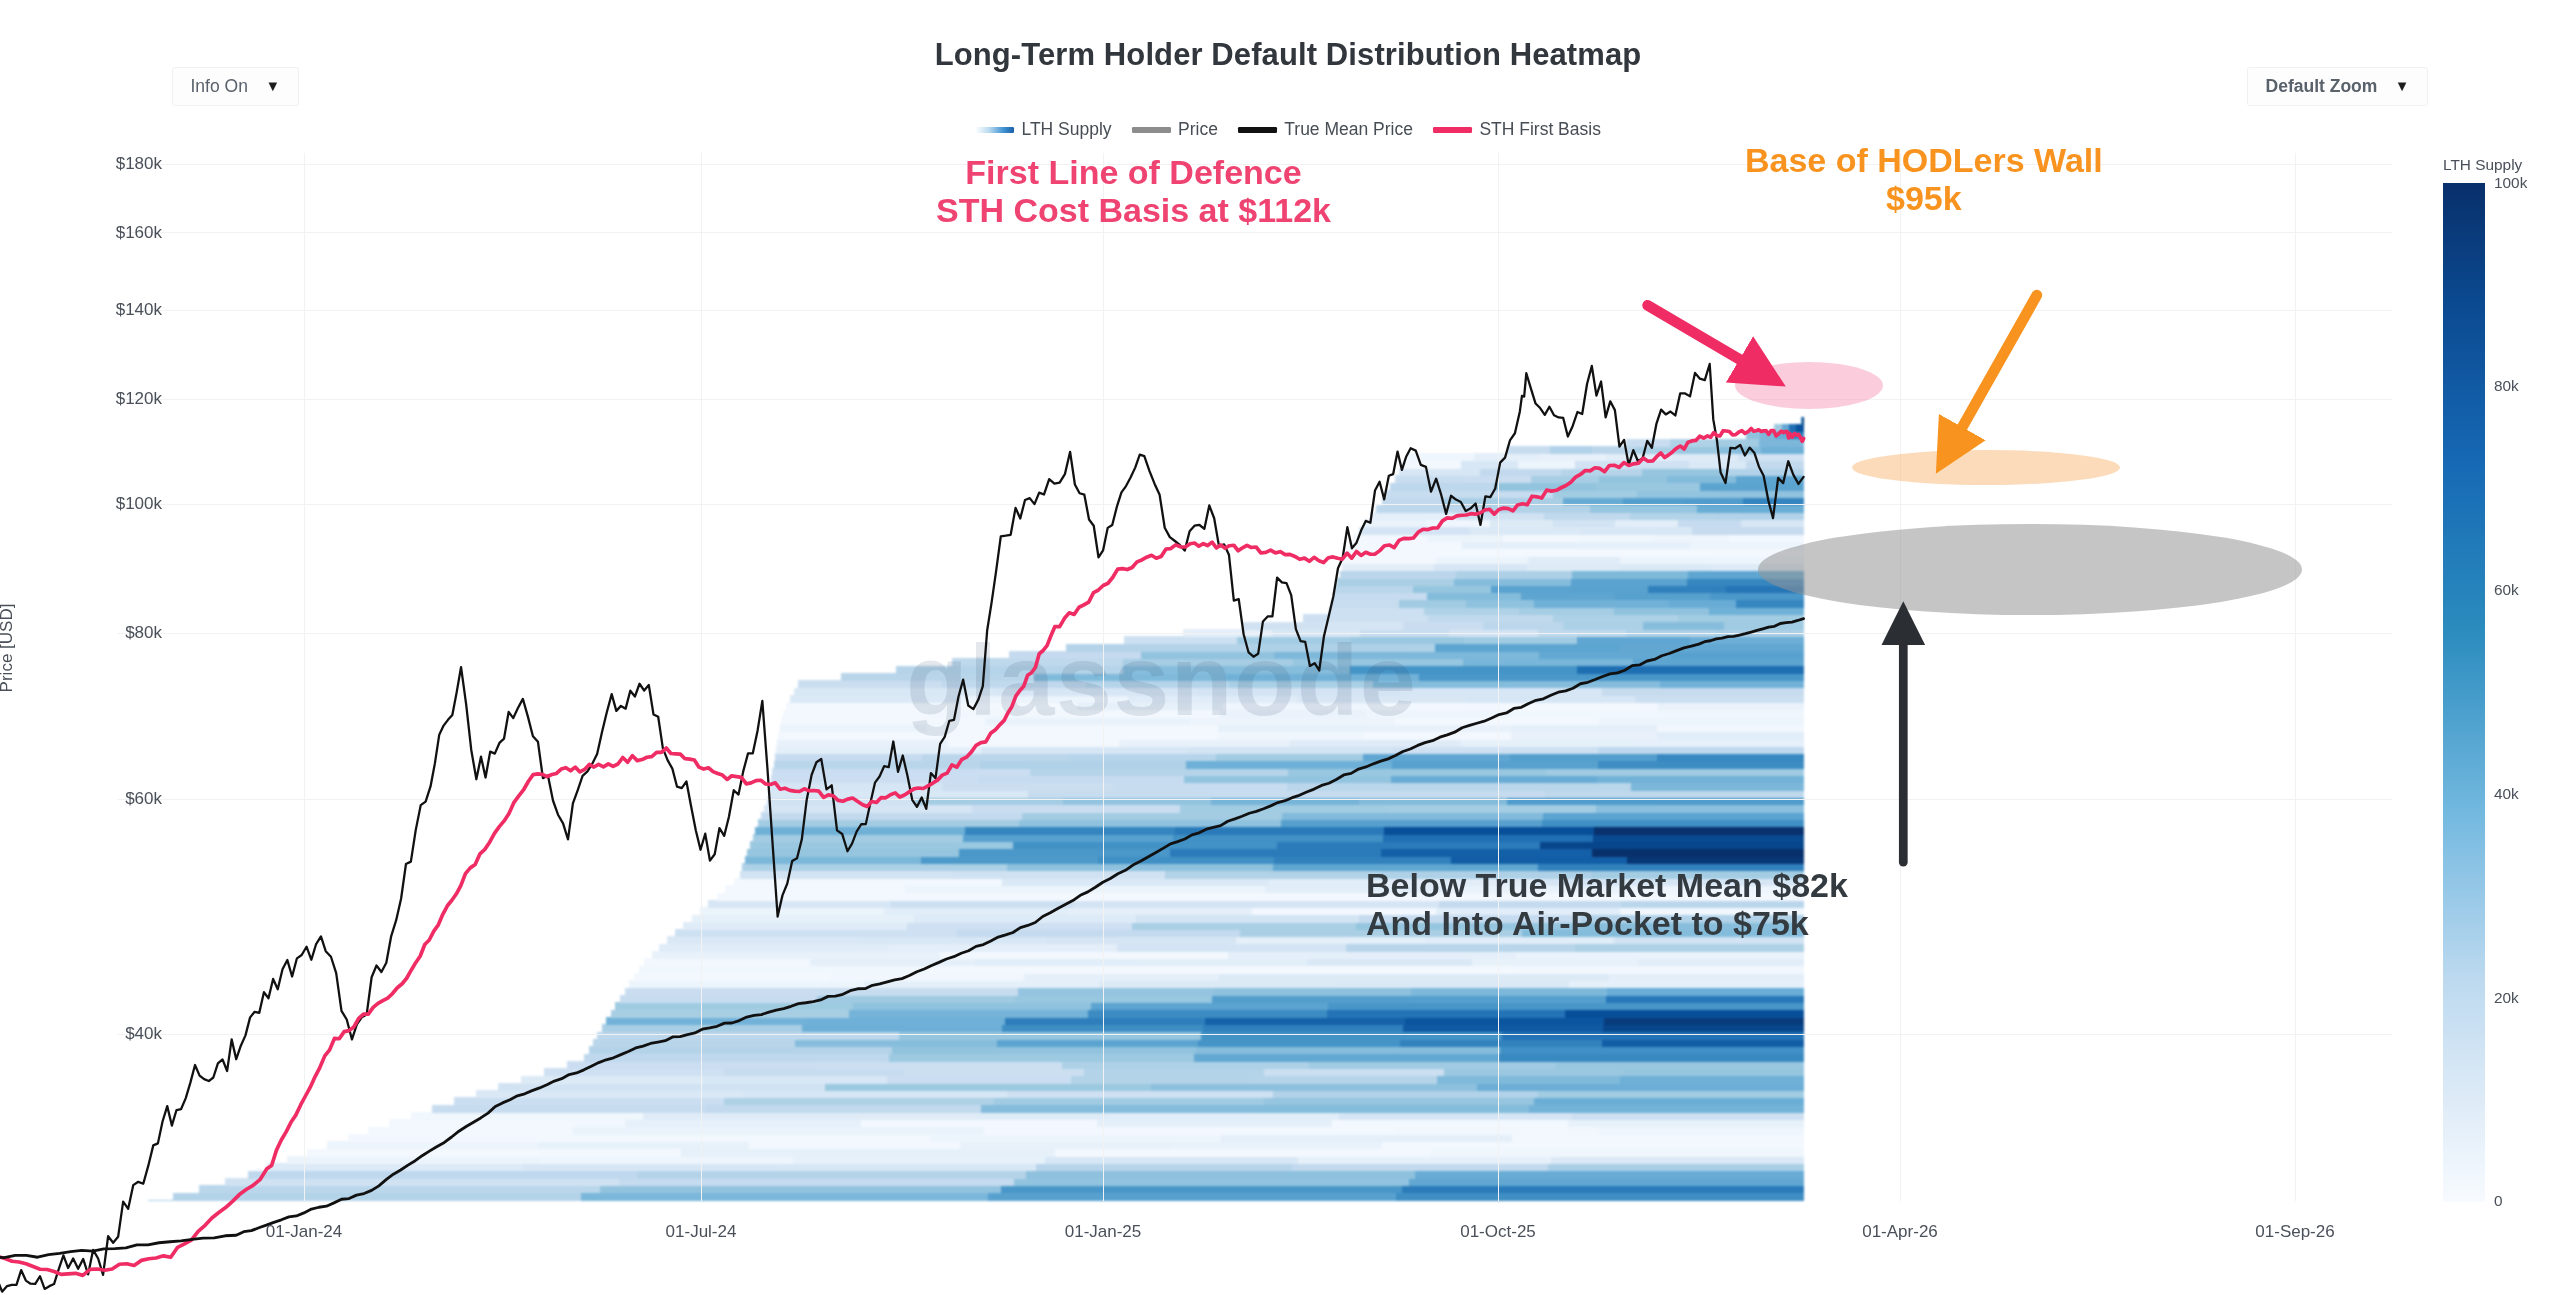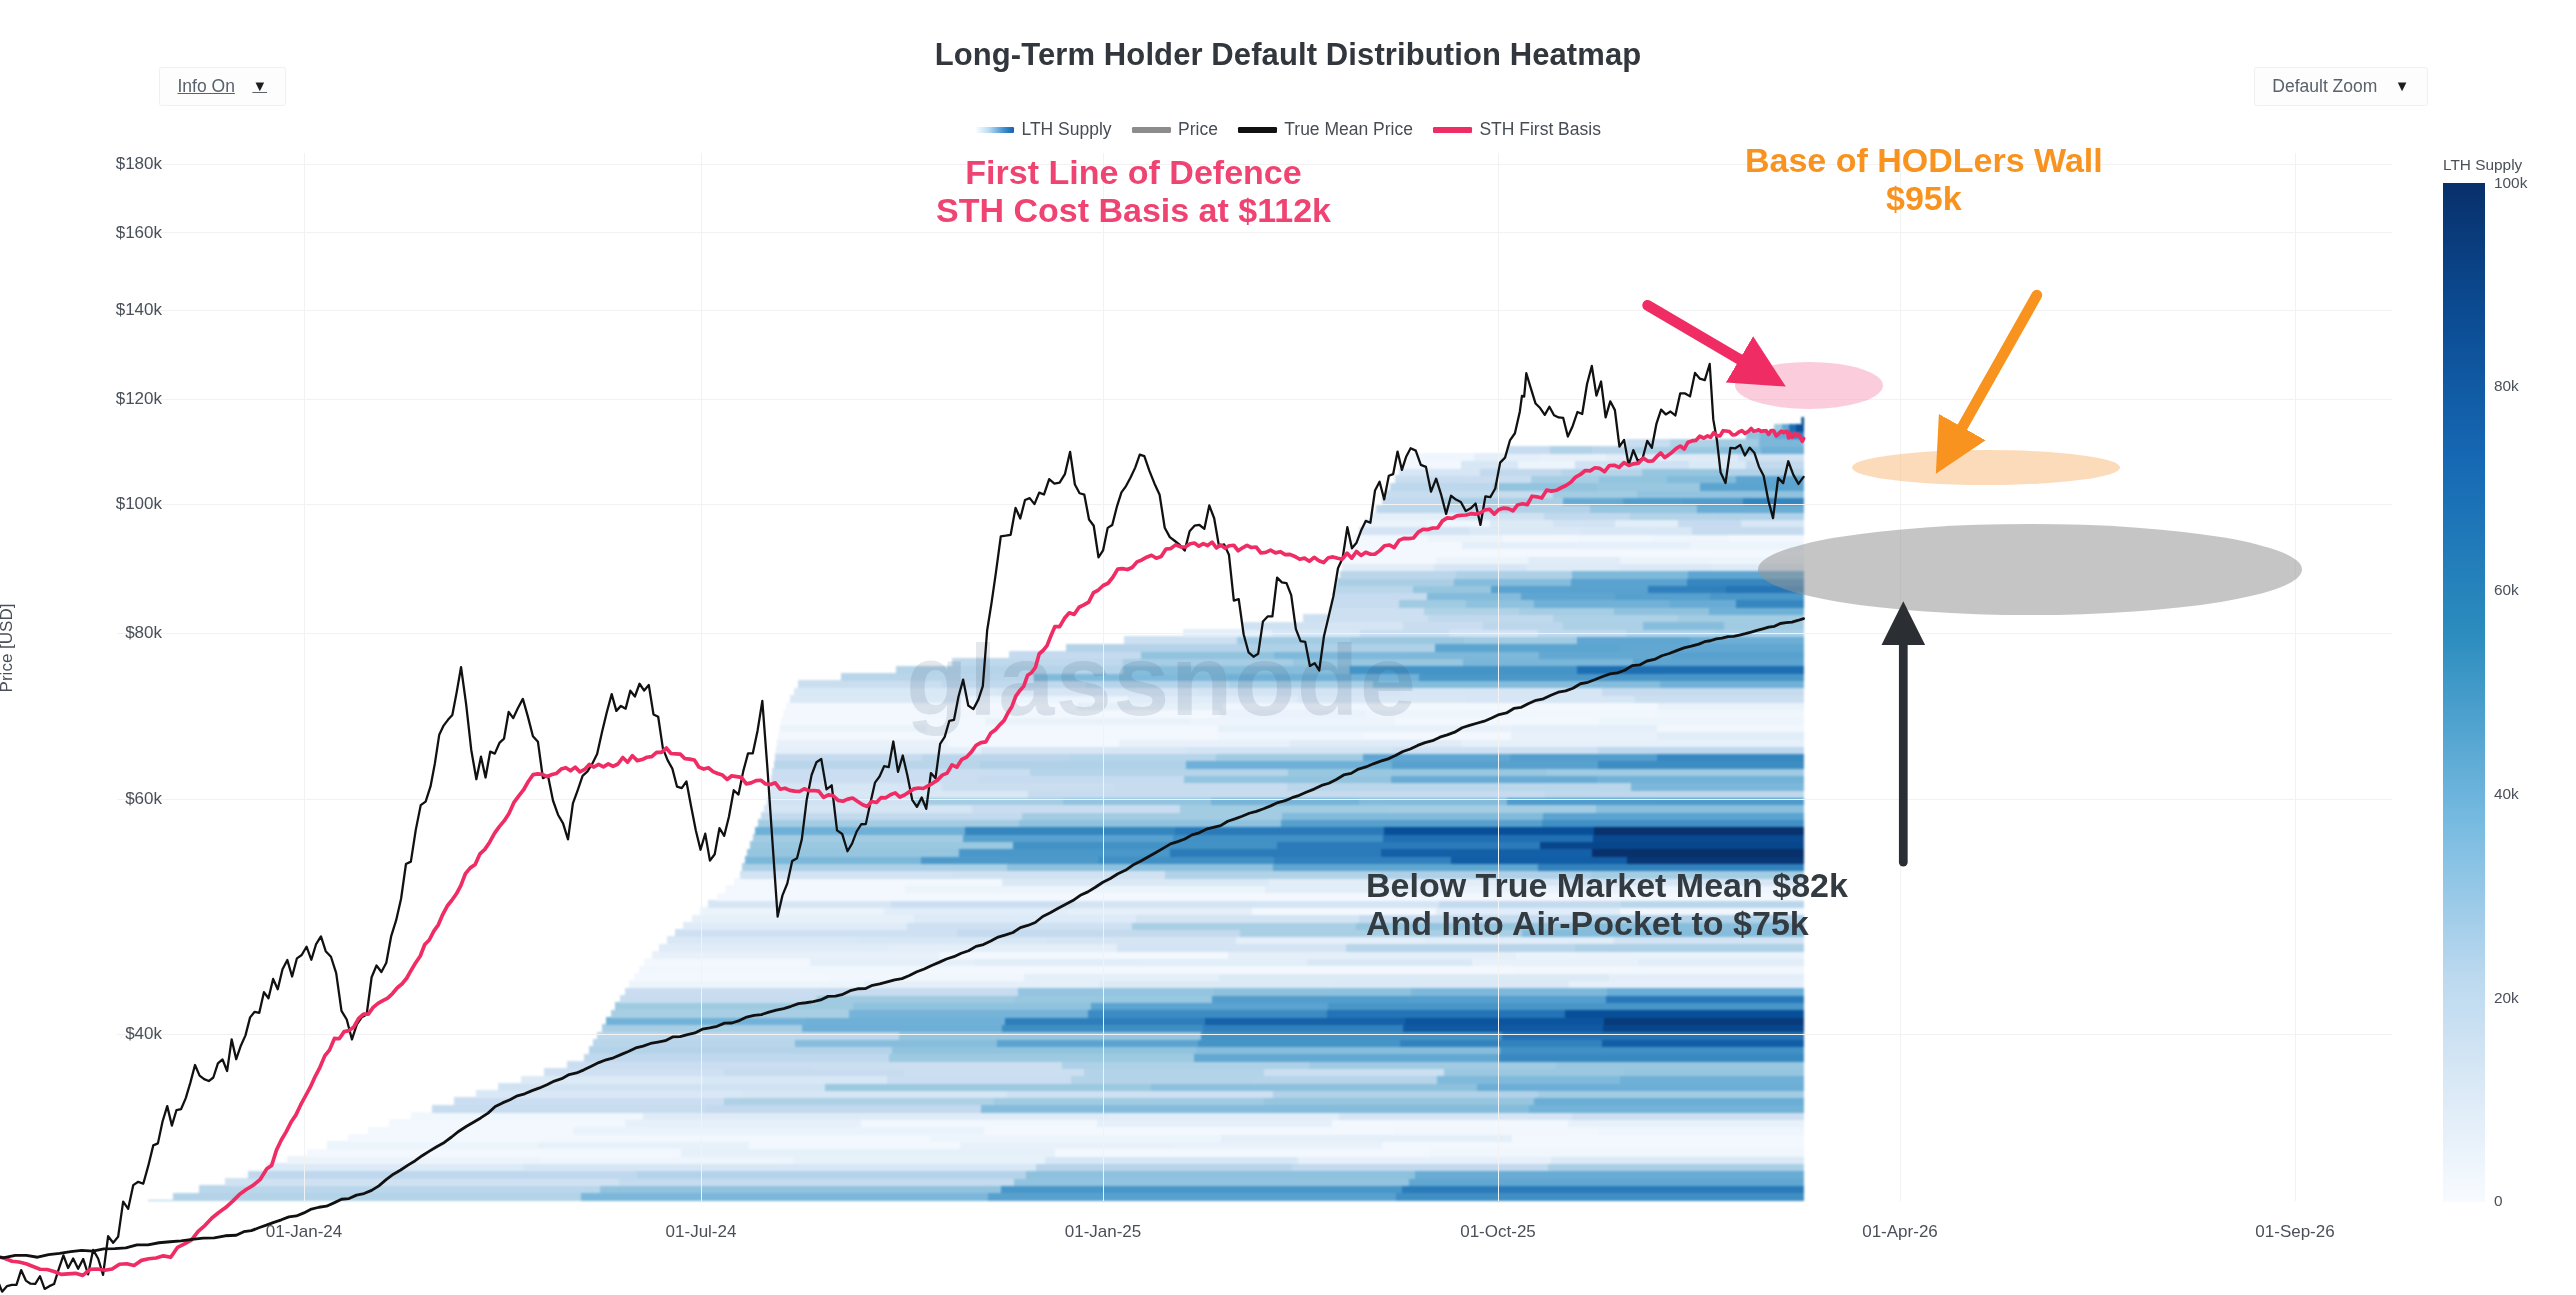--- a/index.html
+++ b/index.html
@@ -3,22 +3,22 @@
 <meta charset="utf-8">
 <style>
   html,body{margin:0;padding:0;background:#ffffff;}
   body{width:2576px;height:1295px;position:relative;overflow:hidden;
        font-family:"Liberation Sans",sans-serif;color:#2b2b2b;}
 
   
   .dropdown{position:absolute;display:flex;align-items:center;gap:17.5px;
             background:#fdfdfd;border:0.7px solid #f0f0f0;border-radius:2.7px;
             padding:8px 17.5px;font-size:17.5px;color:#59616b;}
-  #info-dd{left:159px;top:67px;text-decoration:underline;}
-  #zoom-dd{right:148px;top:67px;}
+  #info-dd{left:172px;top:67px;}
+  #zoom-dd{right:148px;top:67px;font-weight:bold;}
   .caret{font-size:14.8px;color:#1d1d1d;line-height:1;}
 
   
   #chart-title{position:absolute;left:0;right:0;top:37px;text-align:center;
                font-size:31px;font-weight:bold;color:#32373d;letter-spacing:0.1px;}
 
   
   #legend{position:absolute;left:0;right:0;top:119px;display:flex;
           justify-content:center;align-items:center;gap:20px;font-size:17.5px;color:#474d55;}
   .lg{display:flex;align-items:center;gap:7.4px;}

